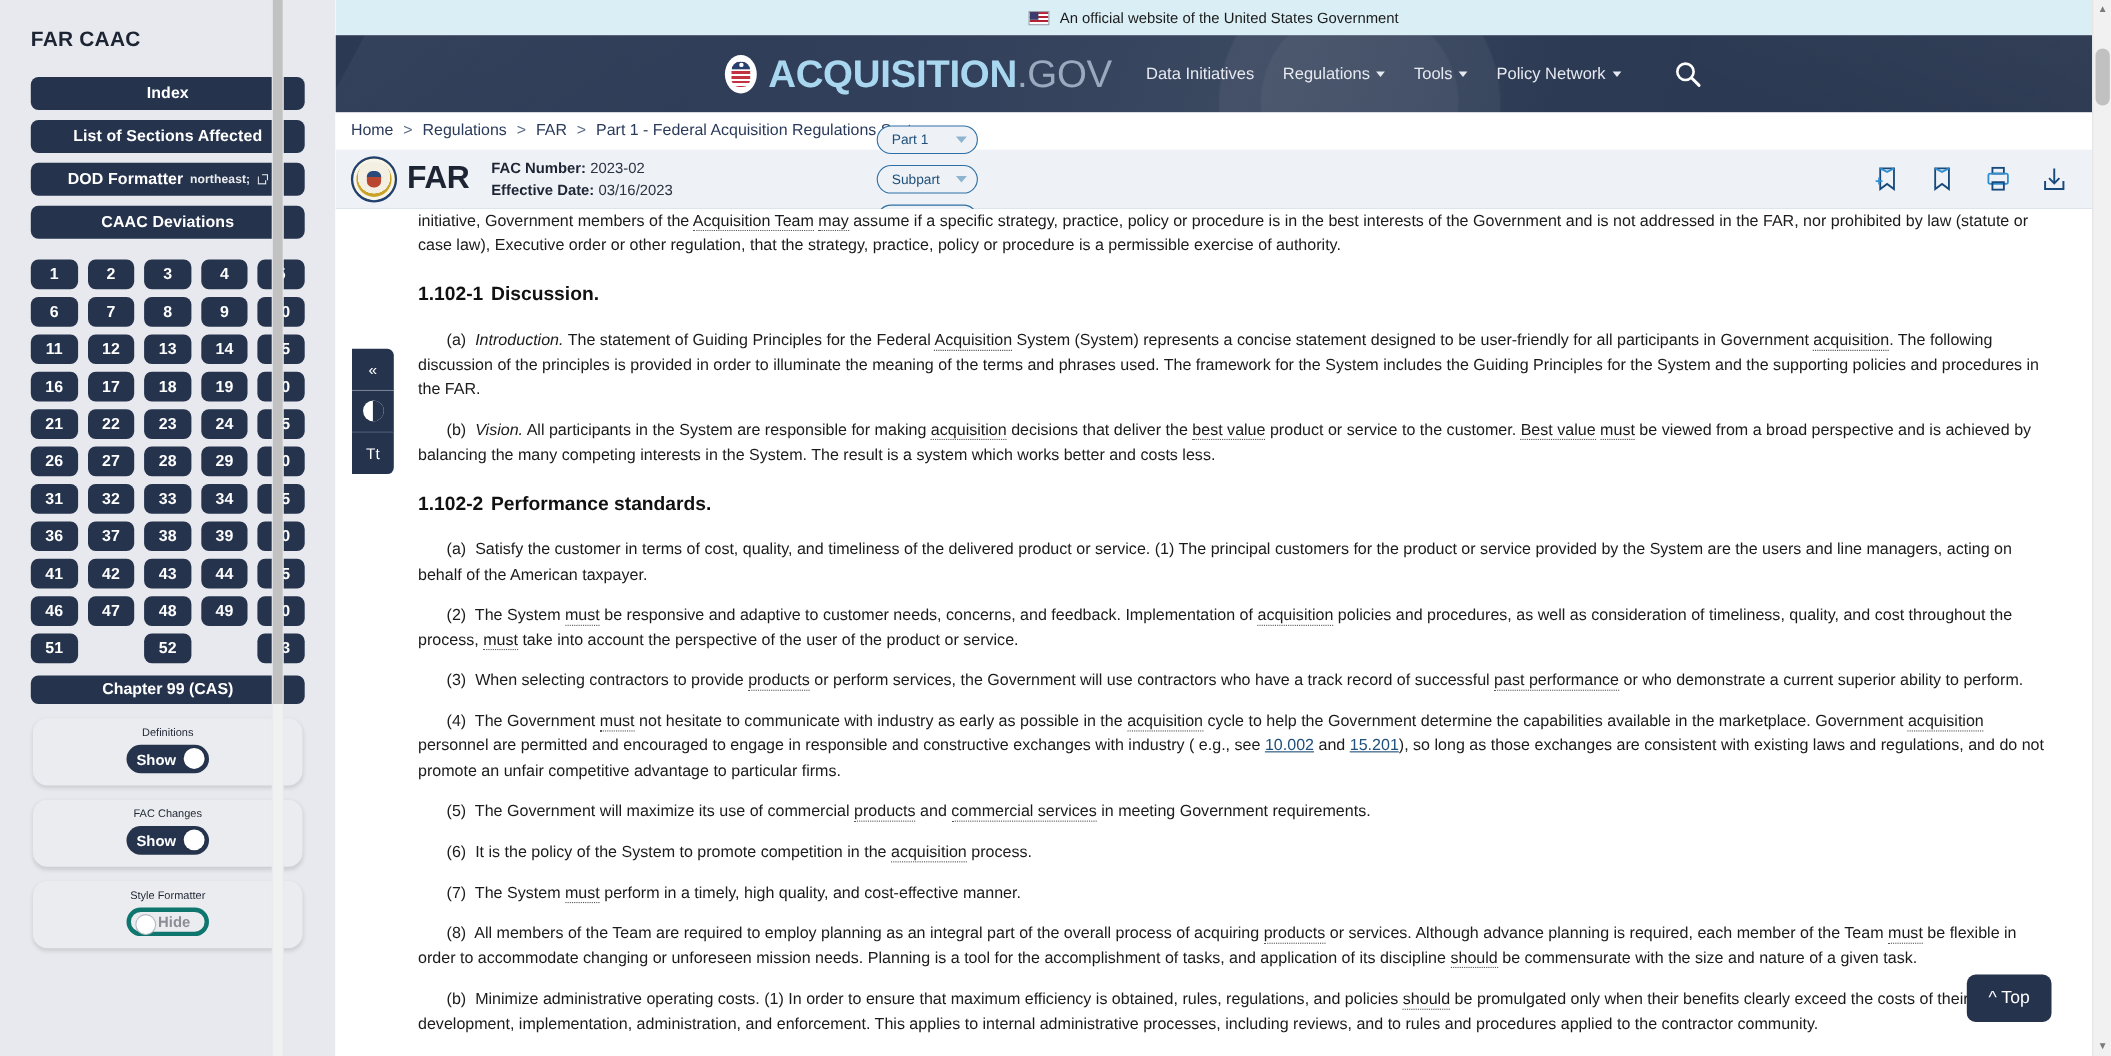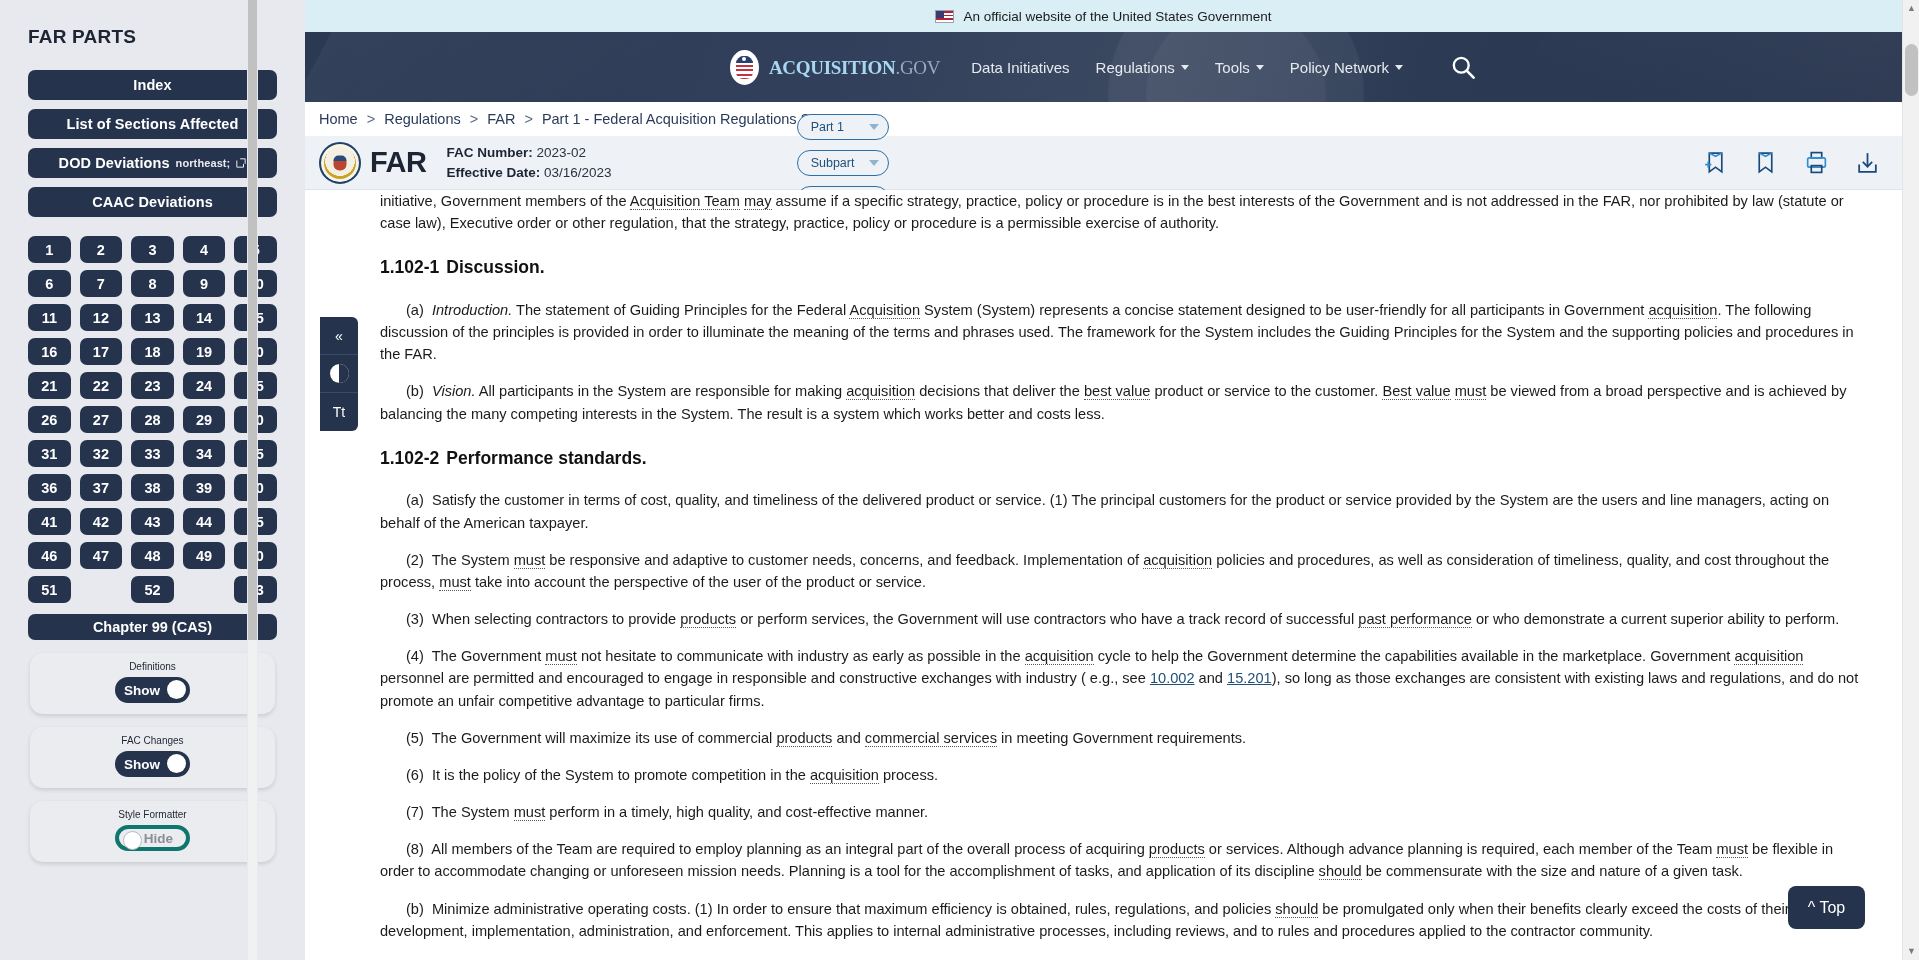--- a/index.html
+++ b/index.html
@@ -126,21 +126,21 @@
     width: 29px; height: 35px; border-radius: 50%; background: #fff;
     position: relative; overflow: hidden; margin-right: 10px;
     display: flex; align-items: center; justify-content: center;
   }
   .brand .seal .shield {
     width: 17px; height: 23px; border-radius: 8px 8px 7px 7px; overflow: hidden; position: relative;
     background: repeating-linear-gradient(to bottom,#c3333f 0,#c3333f 2.2px,#fff 2.2px,#fff 4.4px);
   }
   .brand .seal .shield .top { position: absolute; left: 0; top: 0; width: 100%; height: 7px; background: #27406e; }
   .brand .seal .shield .dot { position: absolute; left: 50%; top: 1.6px; transform: translateX(-50%); width: 4px; height: 4px; border-radius: 50%; background: #fff; }
-  .brand-text { font-size: 19px; font-weight: 800; letter-spacing: -.3px; line-height: 1; font-family: Liberation Serif, serif; }
+  .brand-text { font-size: 35px; font-weight: 800; letter-spacing: -.3px; line-height: 1; }
   .brand-text .b1 { color: #a9d7ef; }
   .brand-text .b2 { color: #9aa9be; font-weight: 400; }
   .nav-item {
     color: #e6eaf0; font-size: 15px; padding: 0 13px; cursor: pointer; white-space: nowrap;
     display: flex; align-items: center;
   }
   .nav-item .caret { margin-left: 6px; border-left: 4.5px solid transparent; border-right: 4.5px solid transparent; border-top: 5.5px solid #e6eaf0; }
   .search-btn { margin-left: 34px; cursor: pointer; display: flex; align-items: center; }
 
   .breadcrumb {
@@ -223,31 +223,31 @@
     font-size: 16px; cursor: pointer; user-select: none; z-index: 25;
   }
 </style>
 </head>
 <body>
 
 <div id="page">
 
   <div id="sidebar">
     <div id="sidebar-inner">
-      <div class="far-parts-title">FAR PARTS</div>
+      <div class="far-parts-title">FAR CAAC</div>
 
       <div class="side-btns">
         <div class="side-btn">
           <span>Index</span>
         </div>
         <div class="side-btn">
           <span>List of Sections Affected</span>
         </div>
         <div class="side-btn">
-          <span>DOD Deviations</span>
+          <span>DOD Formatter</span>
           <span class="ext">	northeast;</span>
           <svg class="ext" width="10" height="10" viewBox="0 0 12 12">
             <path d="M1 3 L1 11 L9 11 L9 7" fill="none" stroke="#ffffff" stroke-width="1.2"></path>
             <path d="M5 1 L11 1 L11 7" fill="none" stroke="#ffffff" stroke-width="1.2"></path>
           </svg>
         </div>
         <div class="side-btn">
           <span>CAAC Deviations</span>
         </div>
       </div>

